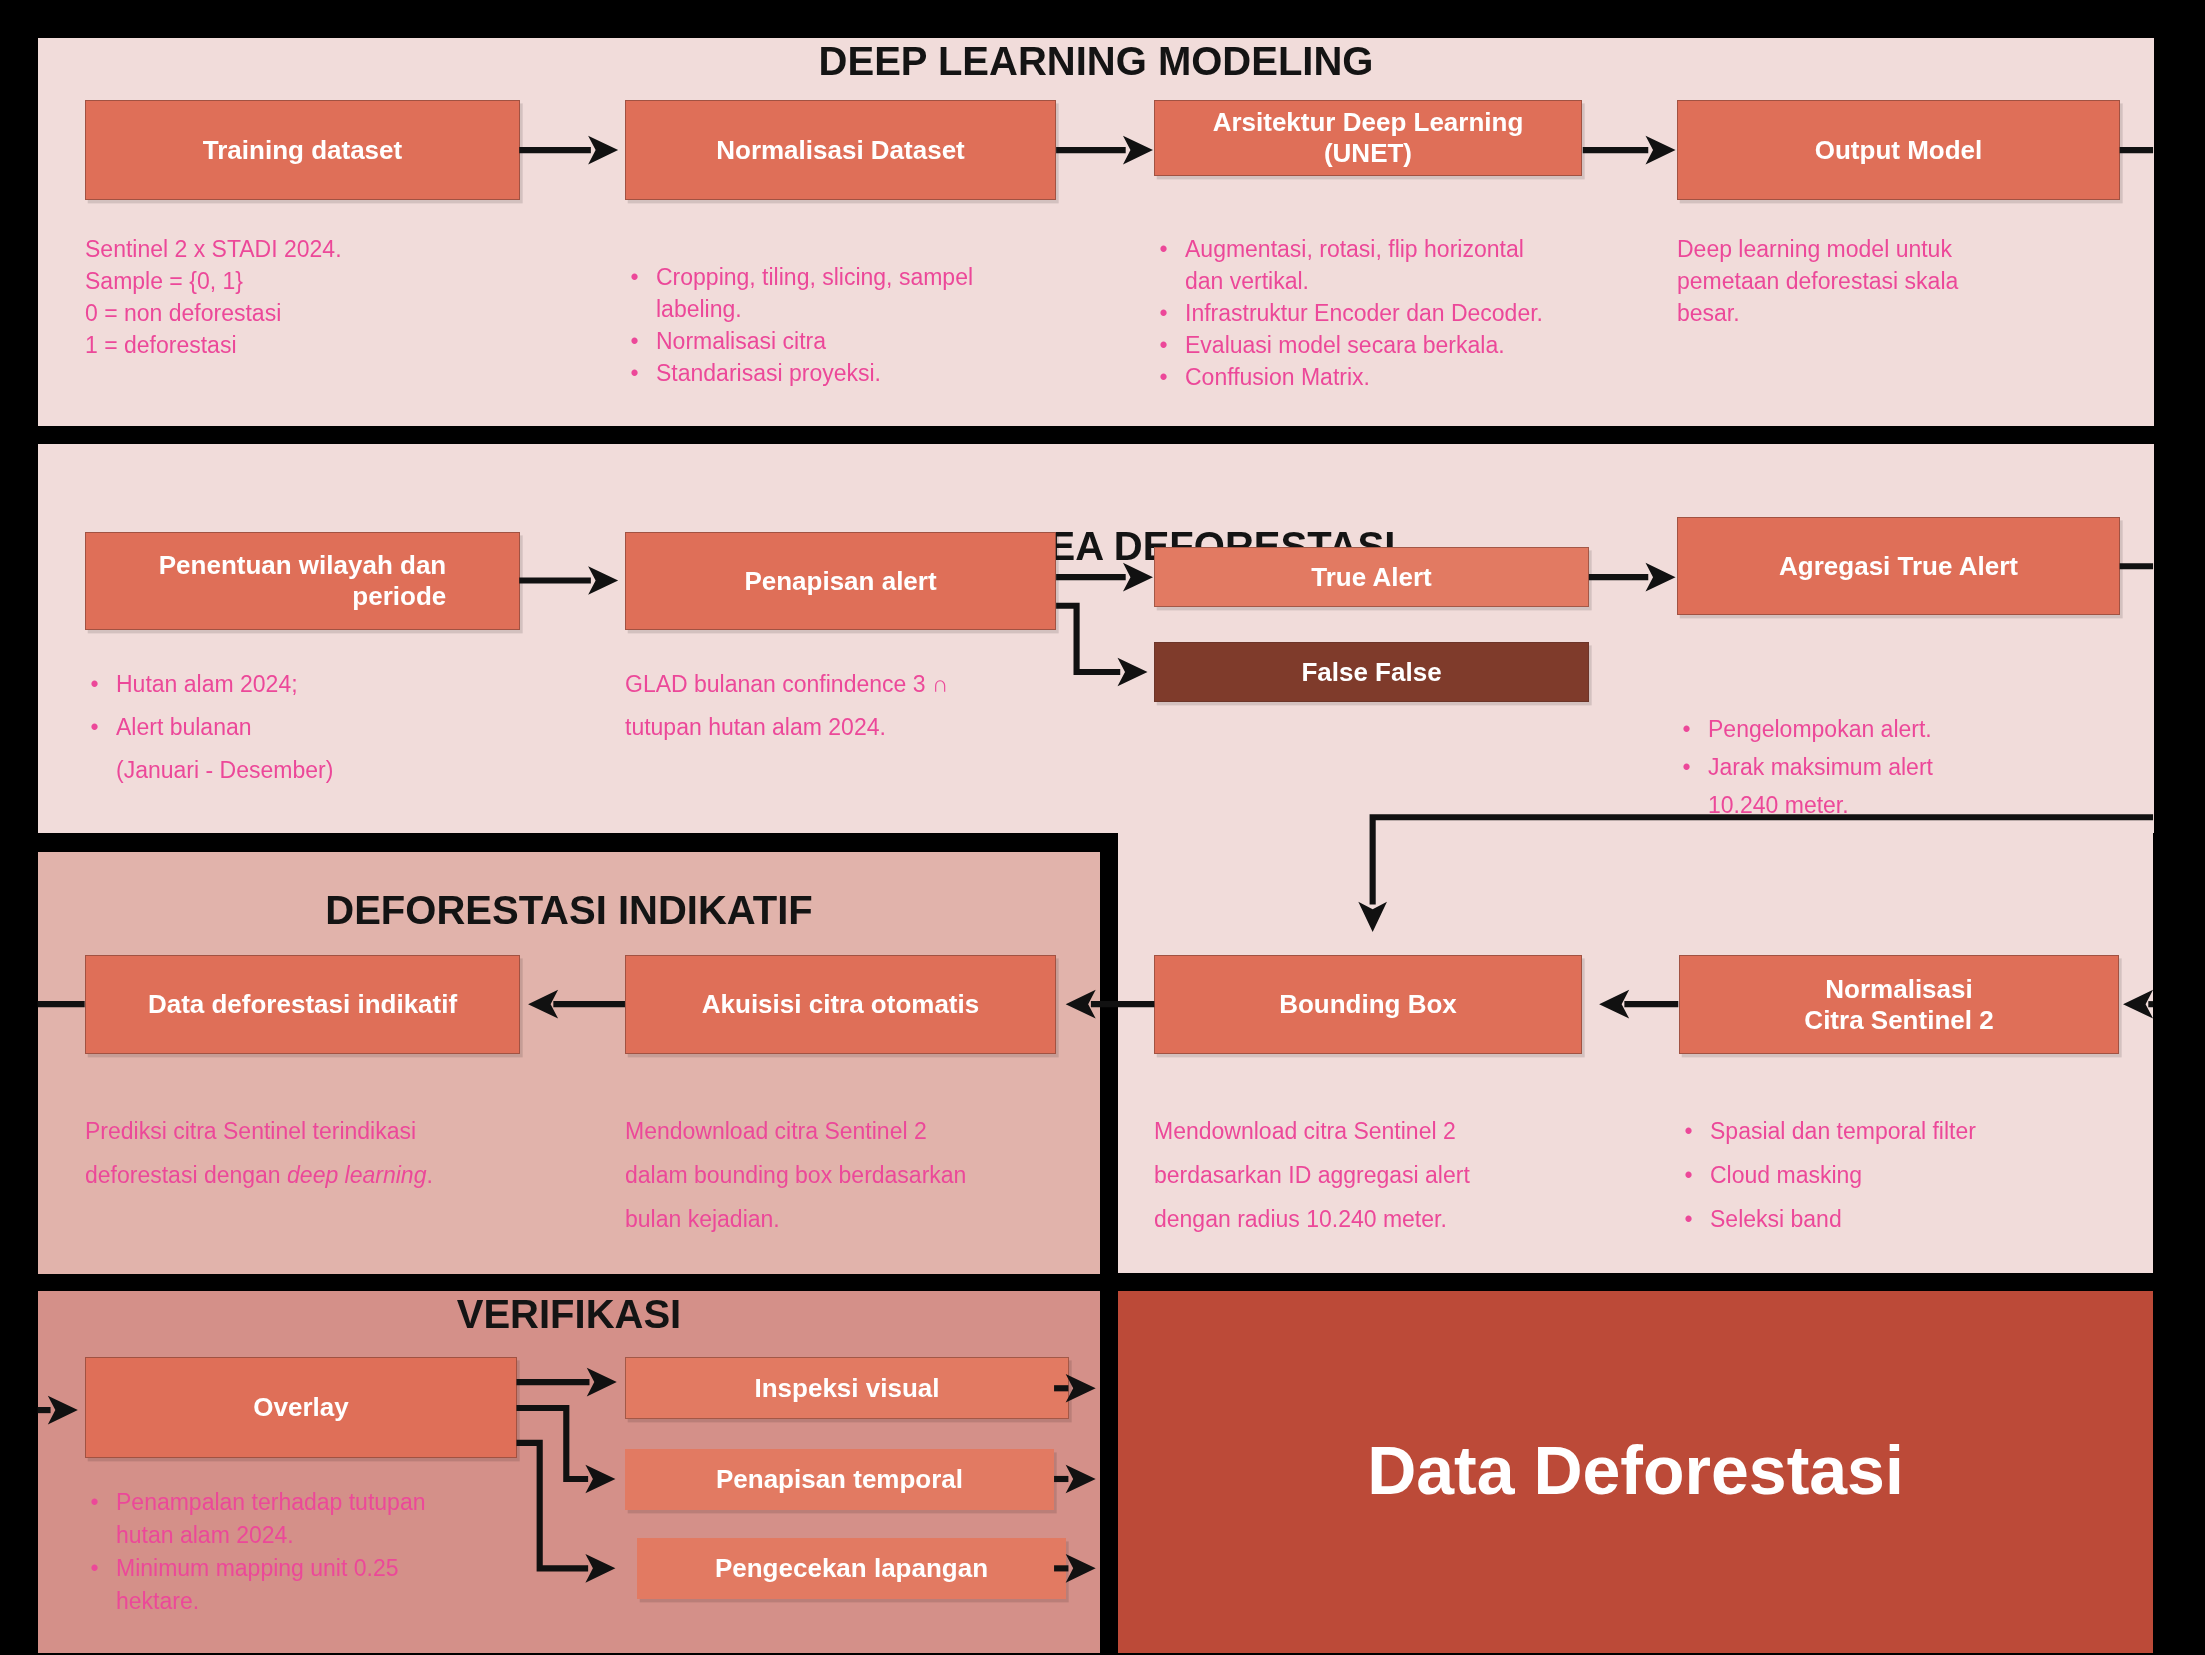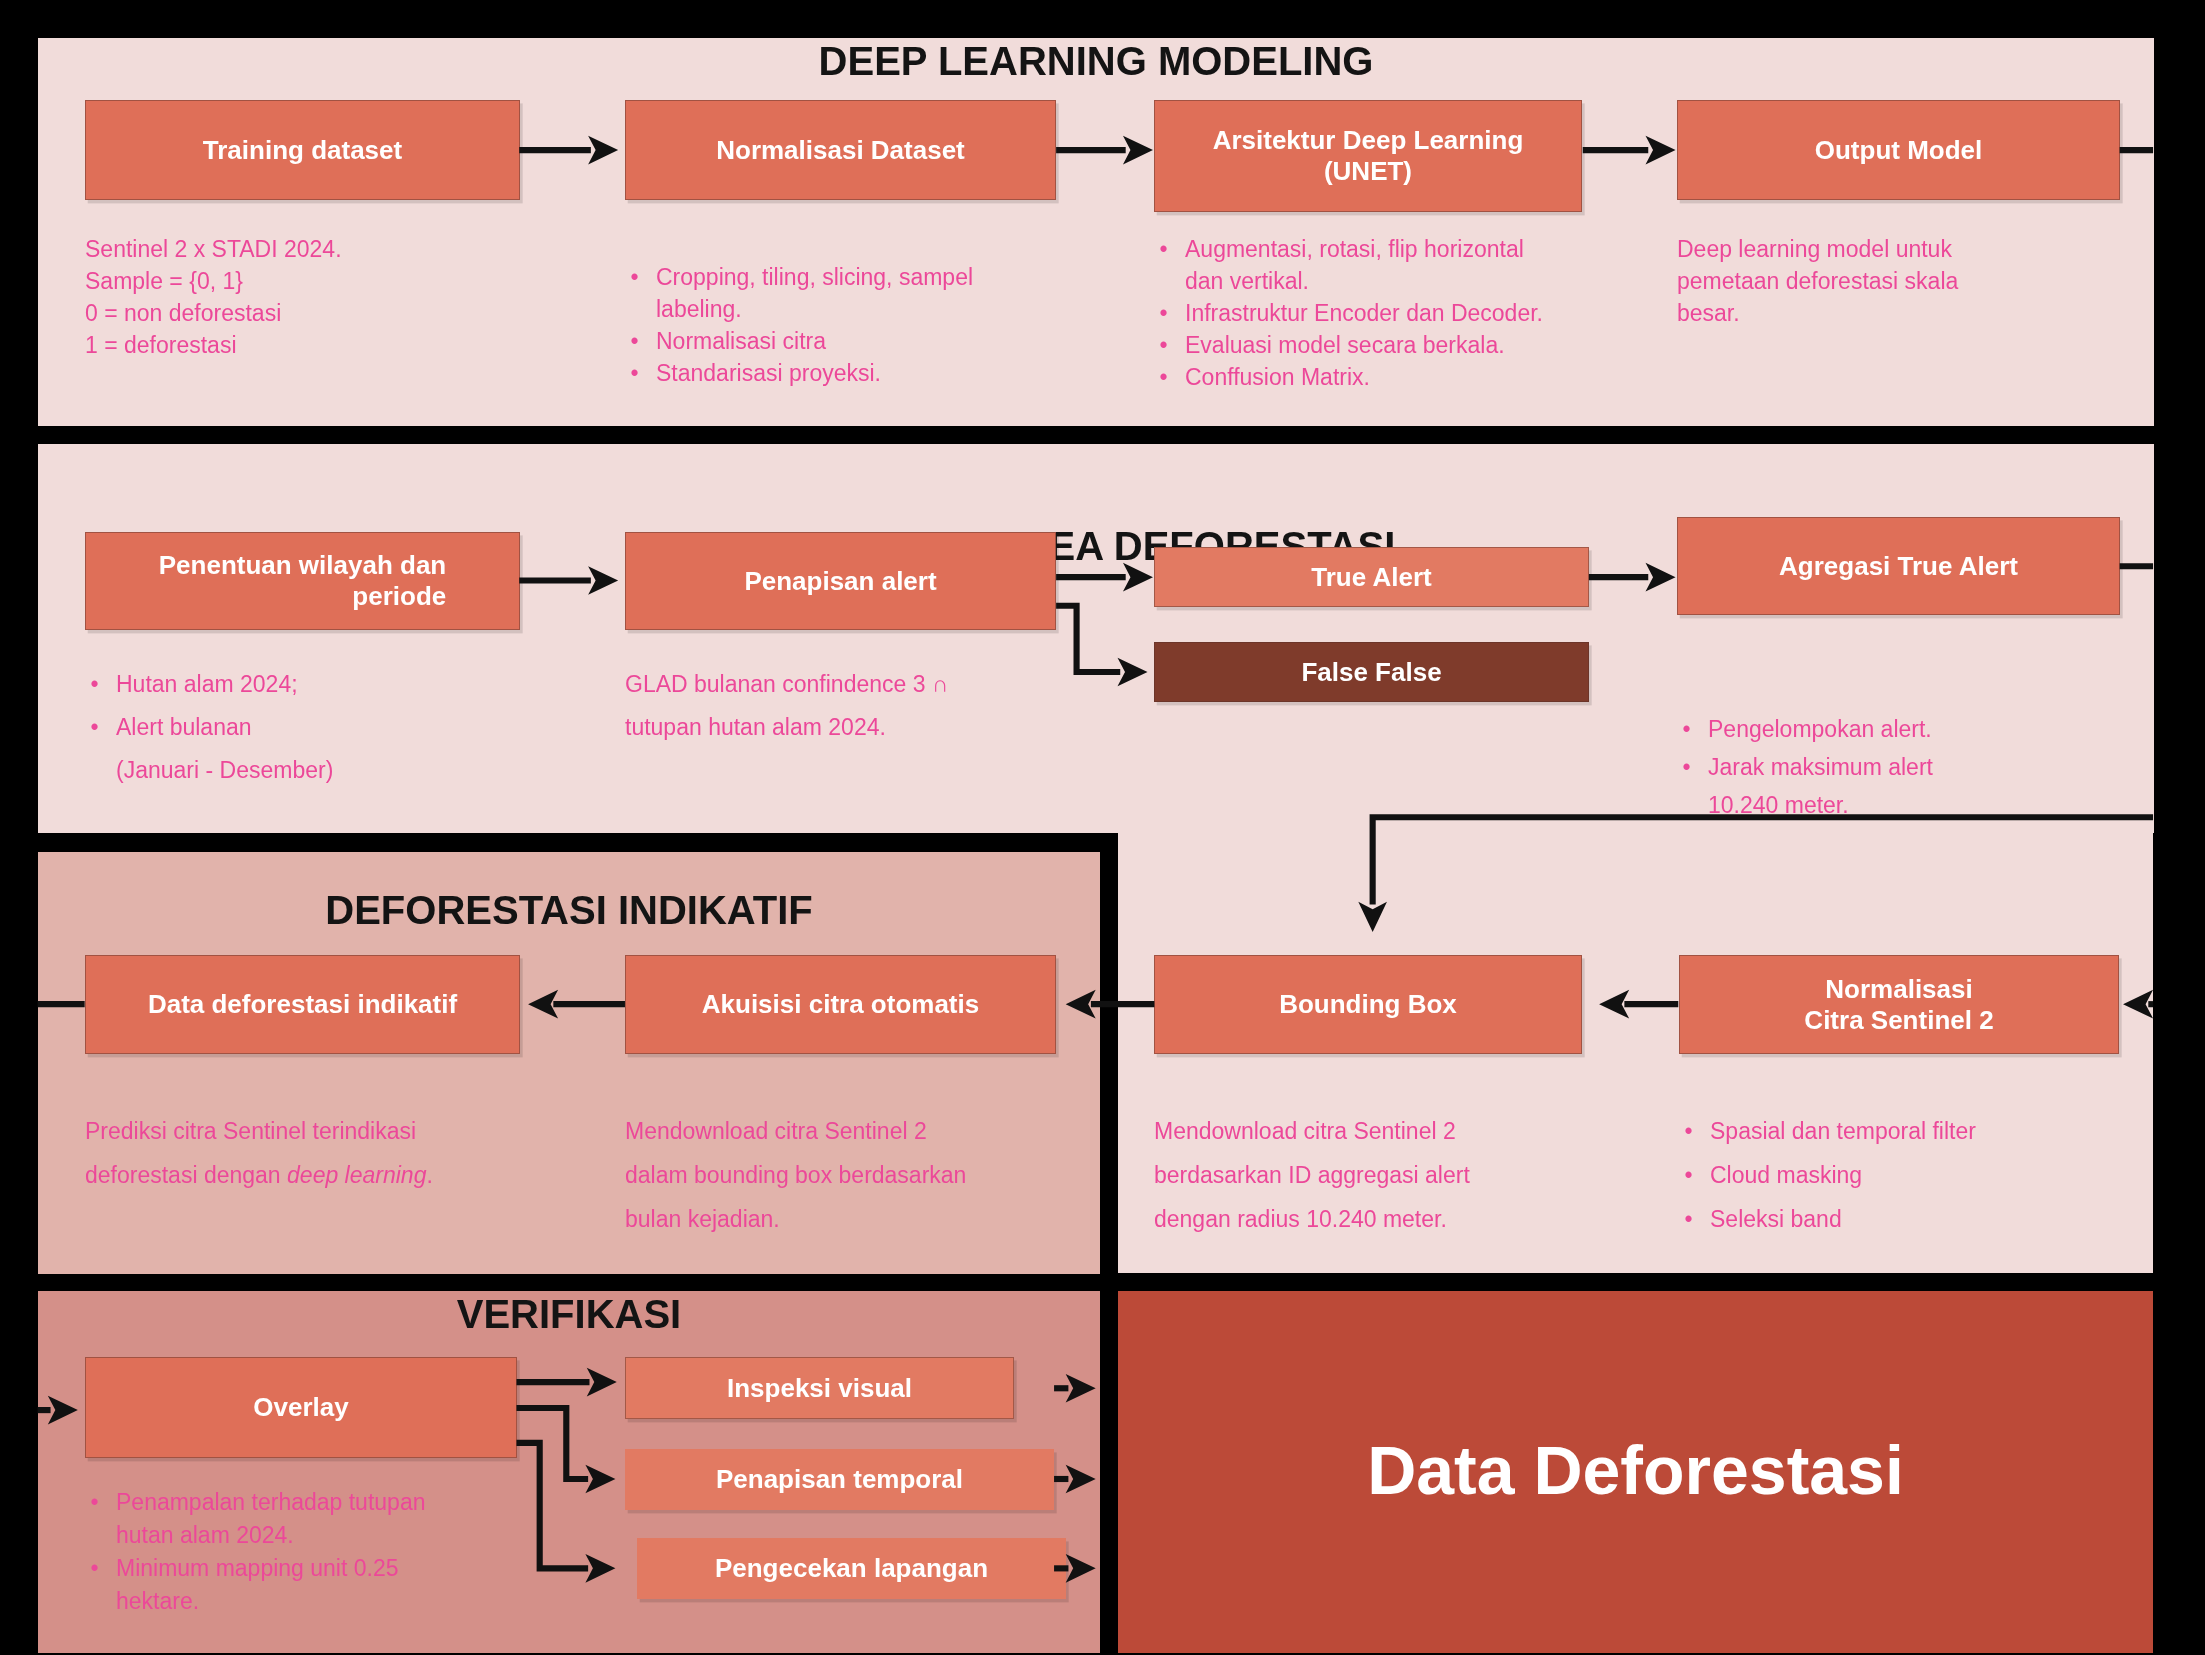--- a/index.html
+++ b/index.html
@@ -50,21 +50,21 @@
 <div class="sec-title" style="left:38px;top:887px;width:1062px;">DEFORESTASI INDIKATIF</div>
 <div class="sec-title" style="left:38px;top:1291px;width:1062px;">VERIFIKASI</div>
 <div class="big-title" style="left:1118px;top:1430px;width:1035px;">Data Deforestasi</div>
 
 <div class="node" style="left:85px;top:100px;width:435px;height:100px;">
     <span>Training dataset</span>
   </div>
 <div class="node" style="left:625px;top:100px;width:431px;height:100px;">
     <span>Normalisasi Dataset</span>
   </div>
-<div class="node" style="left:1154px;top:100px;width:428px;height:112px;">
+<div class="node" style="left:1154px;top:100px;width:428px;height:76px;">
     <span>Arsitektur Deep Learning<br>(UNET)</span>
   </div>
 <div class="node" style="left:1677px;top:100px;width:443px;height:100px;">
     <span>Output Model</span>
   </div>
 
 <div class="node" style="left:85px;top:532px;width:435px;height:98px;text-align:right;">
     <span>Penentuan wilayah dan<br>periode</span>
   </div>
 <div class="node" style="left:625px;top:532px;width:431px;height:98px;">
@@ -89,21 +89,21 @@
 <div class="node" style="left:1154px;top:955px;width:428px;height:99px;">
     <span>Bounding Box</span>
   </div>
 <div class="node" style="left:1679px;top:955px;width:440px;height:99px;">
     <span>Normalisasi<br>Citra Sentinel 2</span>
   </div>
 
 <div class="node" style="left:85px;top:1357px;width:432px;height:101px;">
     <span>Overlay</span>
   </div>
-<div class="node light" style="left:625px;top:1357px;width:389px;height:62px;">
+<div class="node light" style="left:625px;top:1357px;width:444px;height:62px;">
     <span>Inspeksi visual</span>
   </div>
 <div class="node light noborder" style="left:625px;top:1449px;width:429px;height:61px;">
     <span>Penapisan temporal</span>
   </div>
 <div class="node light noborder" style="left:625px;top:1538px;width:429px;height:61px;margin-left:12px;">
     <span>Pengecekan lapangan</span>
   </div>
 
 <div class="note lh47" style="left:85px;top:233px;">Sentinel 2 x STADI 2024.<br>Sample = {0, 1}<br>0 = non deforestasi<br>1 = deforestasi</div>

